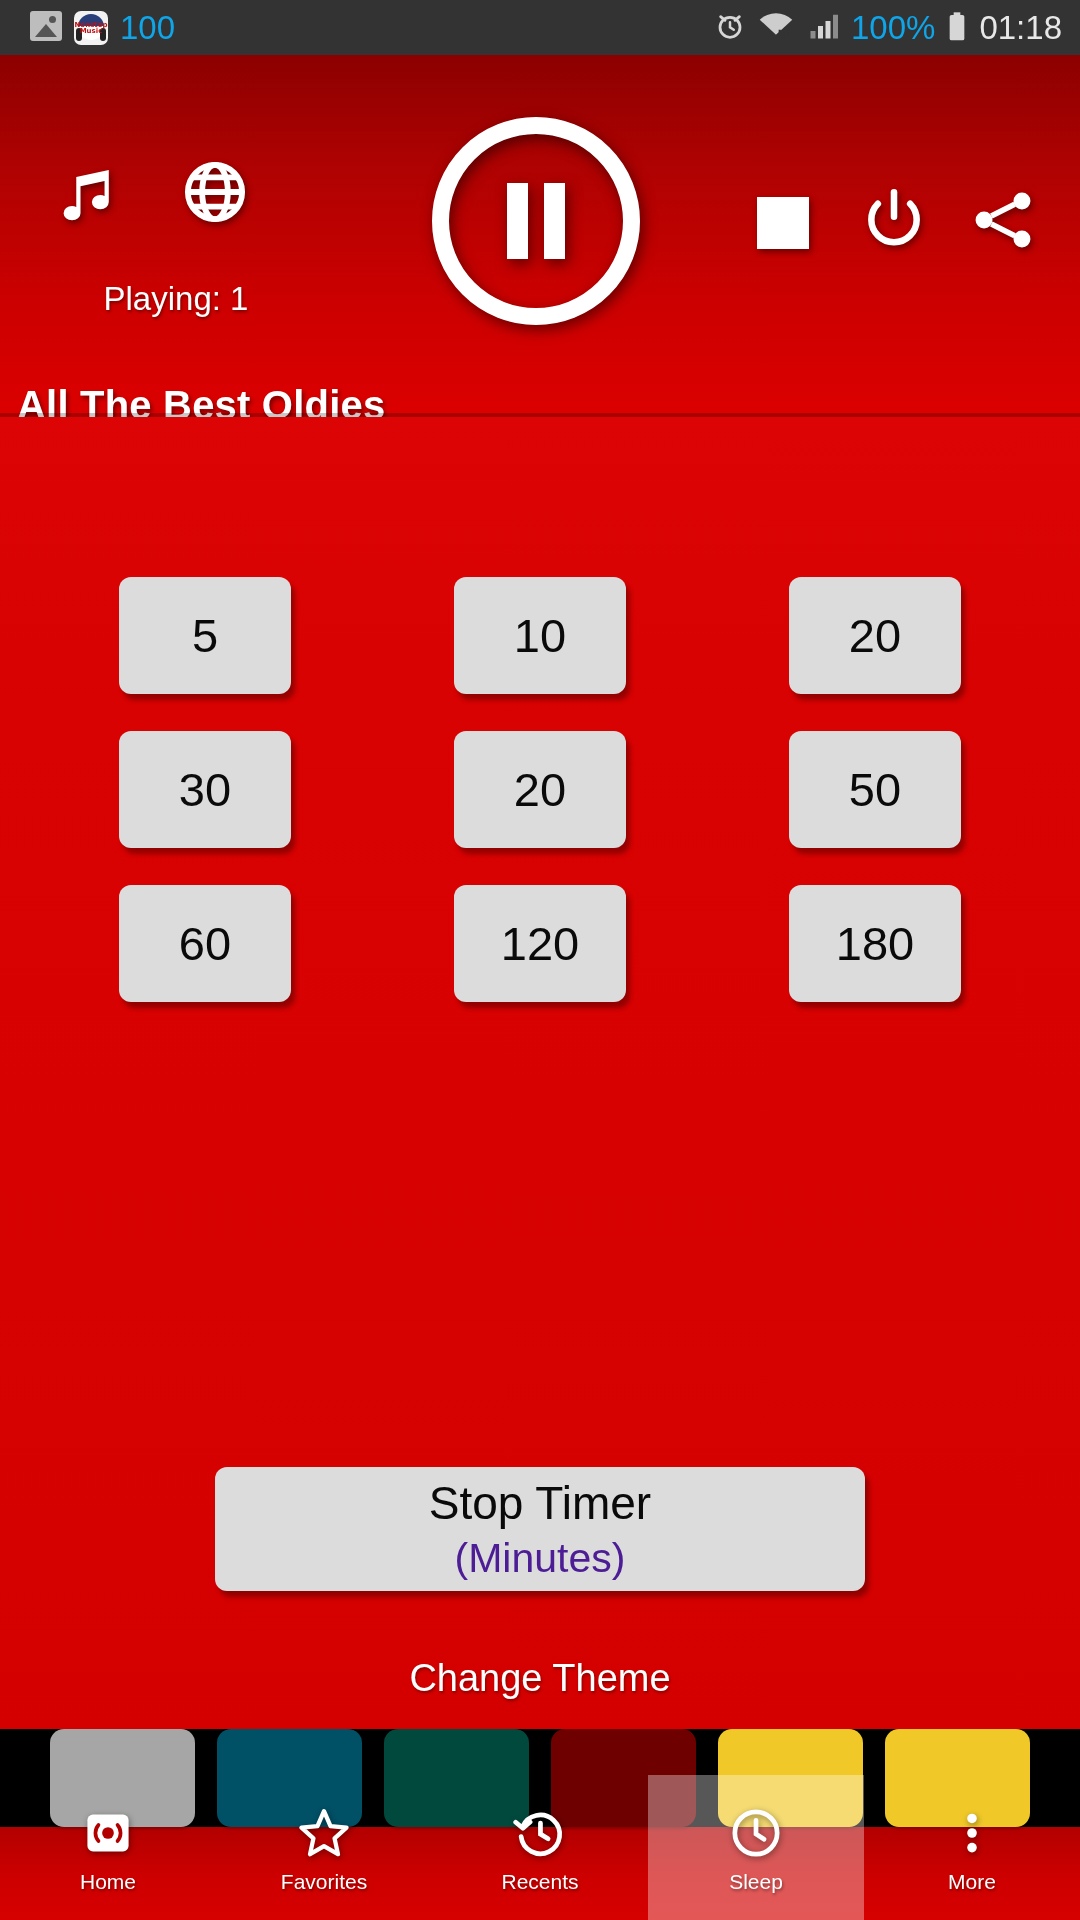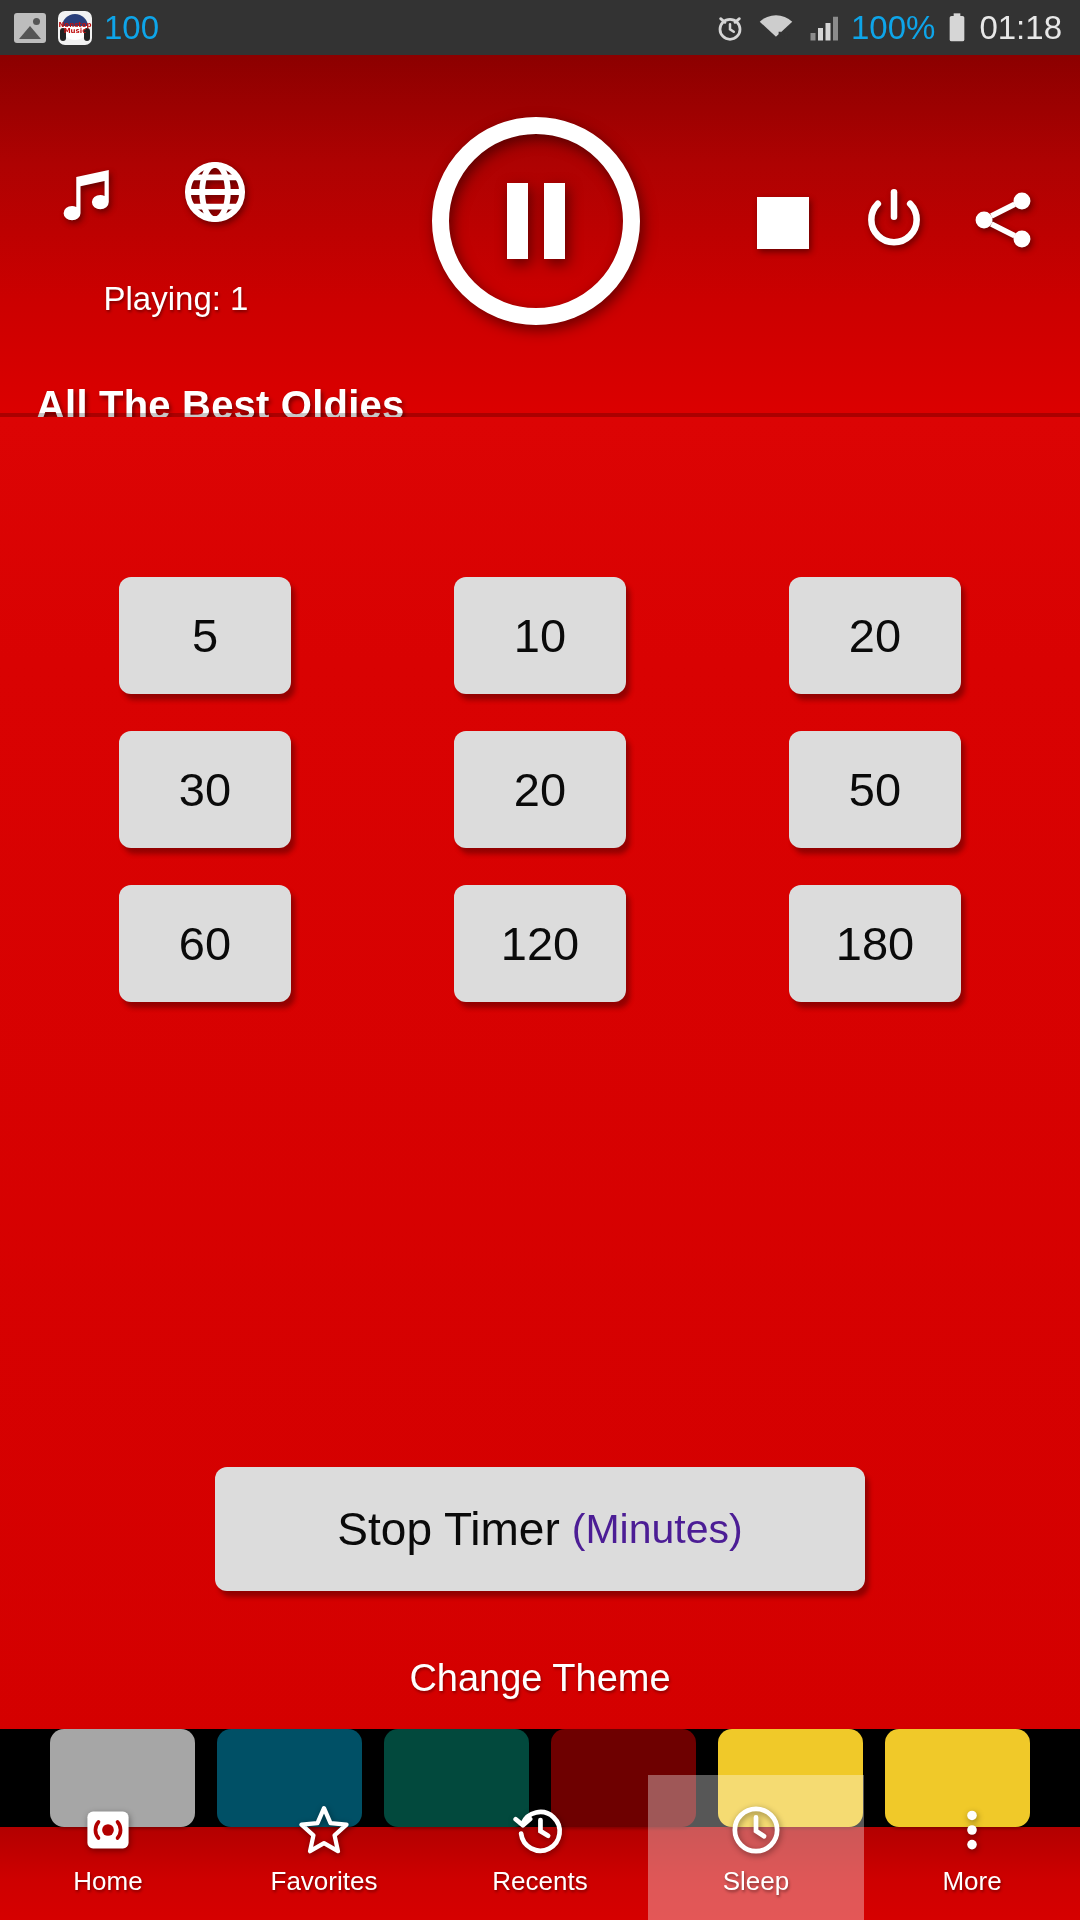--- a/index.html
+++ b/index.html
@@ -26,21 +26,22 @@
     height: 55px;
     background: #333333;
     display: flex;
     align-items: center;
     justify-content: space-between;
     padding: 0 18px 0 14px;
     flex: 0 0 55px;
   }
   .sb-left, .sb-right {
     display: flex;
-    align-items: center;
+    align-items: flex-start;
+    margin-left: 16px;
   }
   .sb-left { gap: 12px; }
   .sb-right { gap: 12px; }
 
   .sb-text {
     color: #0ea5e9;
     font-size: 33px;
     font-weight: 400;
     letter-spacing: 0px;
     line-height: 1;
@@ -167,21 +168,21 @@
     width: 352px;
     text-align: center;
     color: #FFFFFF;
     font-size: 33px;
     font-weight: 400;
     text-shadow: 1px 2px 3px rgba(0,0,0,.4);
   }
 
   .station-title {
     position: absolute;
-    left: 36px;
+    left: 17px;
     top: 328px;
     color: #FFFFFF;
     font-size: 40px;
     font-weight: bold;
     text-shadow: 2px 3px 4px rgba(0,0,0,.45);
     letter-spacing: 0.2px;
   }
 
   .header-divider {
     position: absolute;
@@ -243,20 +244,21 @@
     height: 124px;
     background: #DCDCDC;
     border: none;
     border-radius: 12px;
     box-shadow: 4px 6px 5px rgba(0,0,0,.32);
     display: flex;
     align-items: center;
     justify-content: center;
     gap: 12px;
     cursor: pointer;
+    flex-direction: column;
   }
   .stb-main { color: #0A0A0A; font-size: 46px; line-height: 1; }
   .stb-sub  { color: #4c1d95; font-size: 41px; line-height: 1; }
 
   .theme-title {
     position: absolute;
     top: 1240px;
     left: 0;
     width: 1080px;
     text-align: center;
@@ -298,21 +300,21 @@
     justify-content: center;
     gap: 9px;
     cursor: pointer;
     position: relative;
   }
   .nav-item.active {
     background: rgba(255,255,255,.34);
   }
   .nav-label {
     color: #FFFFFF;
-    font-size: 26px;
+    font-size: 21px;
     text-shadow: 1px 2px 3px rgba(0,0,0,.4);
     line-height: 1;
   }
   .nav-glyph {
     height: 58px;
     display: flex;
     align-items: center;
     justify-content: center;
     filter: drop-shadow(1px 2px 3px rgba(0,0,0,.4));
   }

